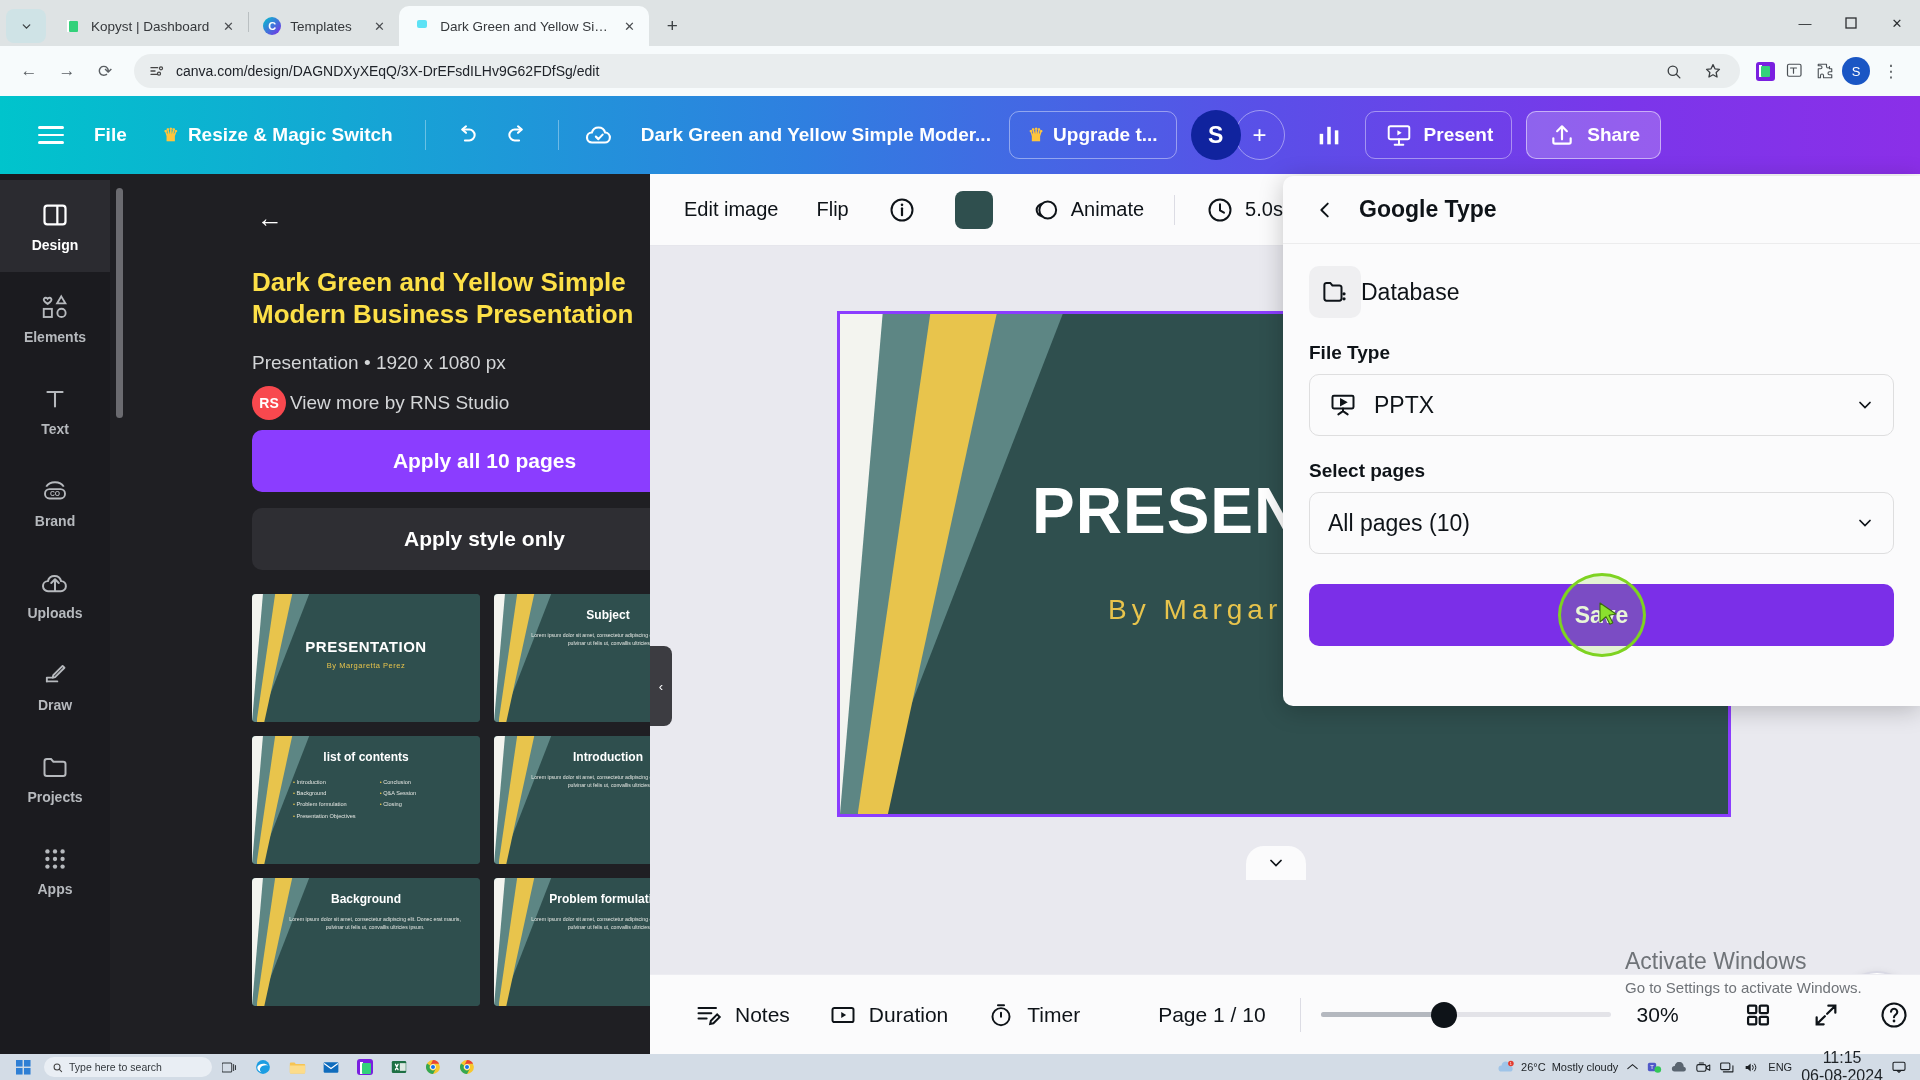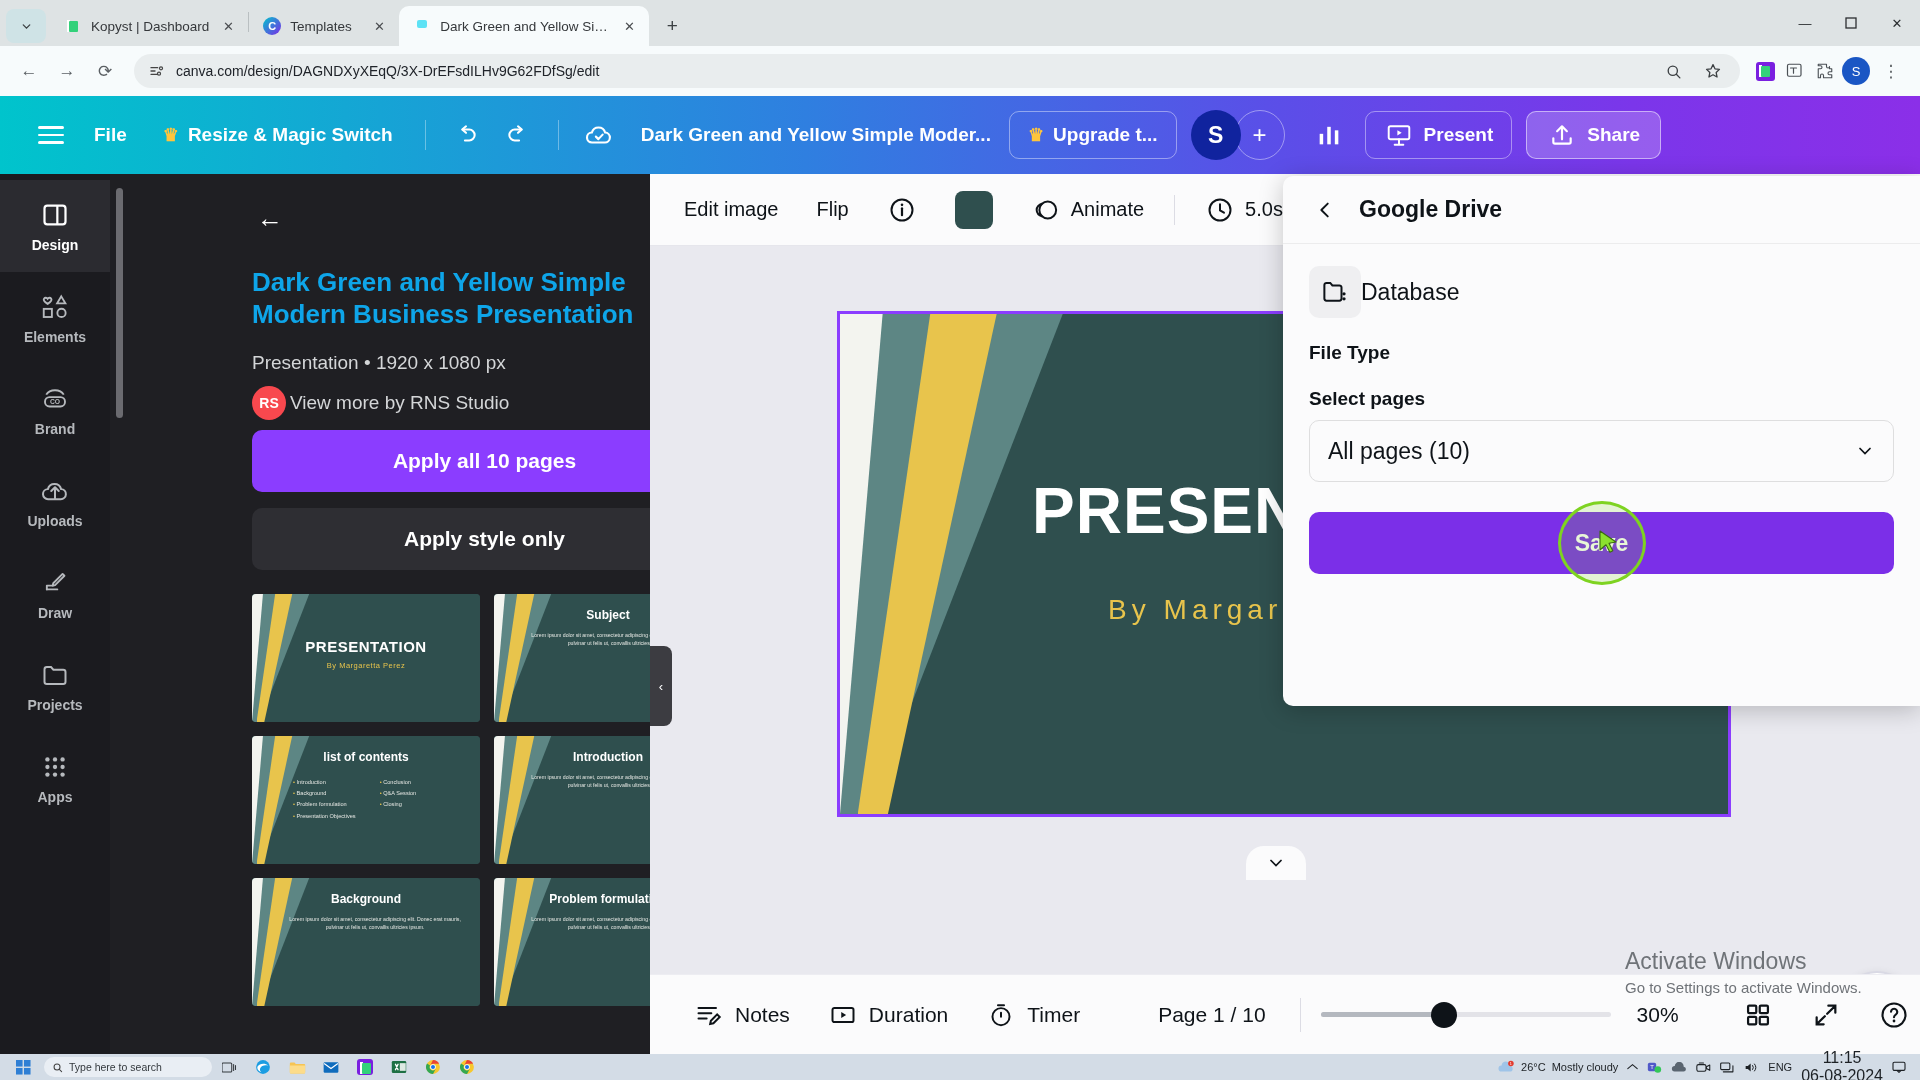--- a/index.html
+++ b/index.html
@@ -154,21 +154,21 @@
   .panel {
     position:absolute; left:110px; top:174px; width:540px; height:880px;
     background:#1f1f23; overflow:hidden;
   }
   .panel-scroll { position:absolute; left:6px; top:14px; width:7px; height:230px;
     background:#6b6b70; border-radius:4px; }
   .panel-back { position:absolute; left:140px; top:24px; width:40px;height:40px;
     display:flex;align-items:center;justify-content:center;color:#fff;font-size:26px; }
   .panel-title {
     position:absolute; left:142px; top:92px; width:460px;
-    color:#0ea5e9; font-size:26px; font-weight:700; line-height:1.24;
+    color:#fde047; font-size:26px; font-weight:700; line-height:1.24;
   }
   .panel-sub { position:absolute; left:142px; top:178px; color:#d4d6d8; font-size:19px; }
   .panel-author { position:absolute; left:142px; top:212px; display:flex;align-items:center;gap:4px; }
   .au-avatar { width:34px;height:34px;border-radius:50%;background:#f8484e;color:#fff;
     display:flex;align-items:center;justify-content:center;font-size:14px;font-weight:700; }
   .au-text { color:#d4d6d8; font-size:19px; }
   .btn-apply-all {
     position:absolute; left:142px; top:256px; width:465px; height:62px;
     background:#8b3dff; border-radius:10px; color:#fff; font-size:21px; font-weight:700;
     display:flex;align-items:center;justify-content:center;
@@ -511,20 +511,28 @@
             <path d="M3.2 5.4c.8-1.2 2.3-1 2.9 0 .6-1 2.1-1.2 2.9 0 .7 1.1-.6 2.6-2.9 4.1C3.8 8 2.5 6.5 3.2 5.4z"></path>
             <path d="M17 3.5l3.3 5.6h-6.6z"></path>
             <rect x="3" y="13.5" width="6.5" height="6.5"></rect>
             <circle cx="17.2" cy="16.7" r="3.3"></circle>
           </svg>
       </span>
       <span>Elements</span>
     </div>
     <div class="rail-item">
       <span class="rail-ico">
+        <svg width="26" height="26" viewBox="0 0 24 24">
+            <path d="M5 5.5h14M12 5.5V19" fill="none" stroke="#b6b9bd" stroke-width="1.9" stroke-linecap="round"></path>
+          </svg>
+      </span>
+      <span>Text</span>
+    </div>
+    <div class="rail-item">
+      <span class="rail-ico">
         <svg width="30" height="30" viewBox="0 0 24 24" fill="none" stroke="#b6b9bd" stroke-width="1.5">
             <path d="M5 8.5C6.5 6 9 5 12 5s5.5 1 7 3.5"></path>
             <rect x="4" y="10.5" width="16" height="7.5" rx="3.6"></rect>
             <text x="12" y="16.3" font-size="5.4" fill="#b6b9bd" stroke="none" text-anchor="middle" font-family="sans-serif">CO</text>
           </svg>
       </span>
       <span>Brand</span>
     </div>
     <div class="rail-item">
       <span class="rail-ico">
@@ -869,35 +877,50 @@
     <div class="a2">Go to Settings to activate Windows.</div>
   </div>
 
   <div class="gd-panel">
     <div class="gd-head">
       <span class="gd-back">
         <svg width="22" height="22" viewBox="0 0 24 24">
             <path d="M15 5l-7 7 7 7" fill="none" stroke="#0e1318" stroke-width="2.1" stroke-linecap="round" stroke-linejoin="round"></path>
           </svg>
       </span>
-      <span class="gd-title">Google Drive</span>
+      <span class="gd-title">Google Type</span>
     </div>
     <div class="gd-body">
       <div class="gd-dest">
         <span class="gd-destico">
           <svg width="30" height="30" viewBox="0 0 24 24" fill="none" stroke="#0e1318" stroke-width="1.6">
               <path d="M3.5 6.4a1.7 1.7 0 011.7-1.7h3l1.7 2h5.6a1.7 1.7 0 011.7 1.7v8.8a1.7 1.7 0 01-1.7 1.7H5.2a1.7 1.7 0 01-1.7-1.7z"></path>
               <circle cx="19.2" cy="13.4" r="1.3" fill="#0e1318" stroke="none"></circle>
               <circle cx="19.2" cy="17.4" r="1.3" fill="#0e1318" stroke="none"></circle>
             </svg>
         </span>
         <span class="gd-destname">Database</span>
       </div>
 
       <div class="gd-label">File Type</div>
+      <div class="gd-select">
+        <span class="tb-ico">
+          <svg width="28" height="28" viewBox="0 0 24 24" fill="none" stroke="#0e1318" stroke-width="1.7">
+              <rect x="3" y="4" width="18" height="11" rx="1.2"></rect>
+              <path d="M12 15v2.2M8 20l4-2.8 4 2.8" stroke-linecap="round" stroke-linejoin="round"></path>
+              <path d="M10.3 7.4l4 2.2-4 2.2z" fill="#0e1318"></path>
+            </svg>
+        </span>
+        <span>PPTX</span>
+        <span class="chev">
+          <svg width="20" height="20" viewBox="0 0 24 24">
+              <path d="M6 9l6 6 6-6" fill="none" stroke="#0e1318" stroke-width="2.1" stroke-linecap="round"></path>
+            </svg>
+        </span>
+      </div>
 
       <div class="gd-label">Select pages</div>
       <div class="gd-select">
         <span>All pages (10)</span>
         <span class="chev">
           <svg width="20" height="20" viewBox="0 0 24 24">
               <path d="M6 9l6 6 6-6" fill="none" stroke="#0e1318" stroke-width="2.1" stroke-linecap="round"></path>
             </svg>
         </span>
       </div>

